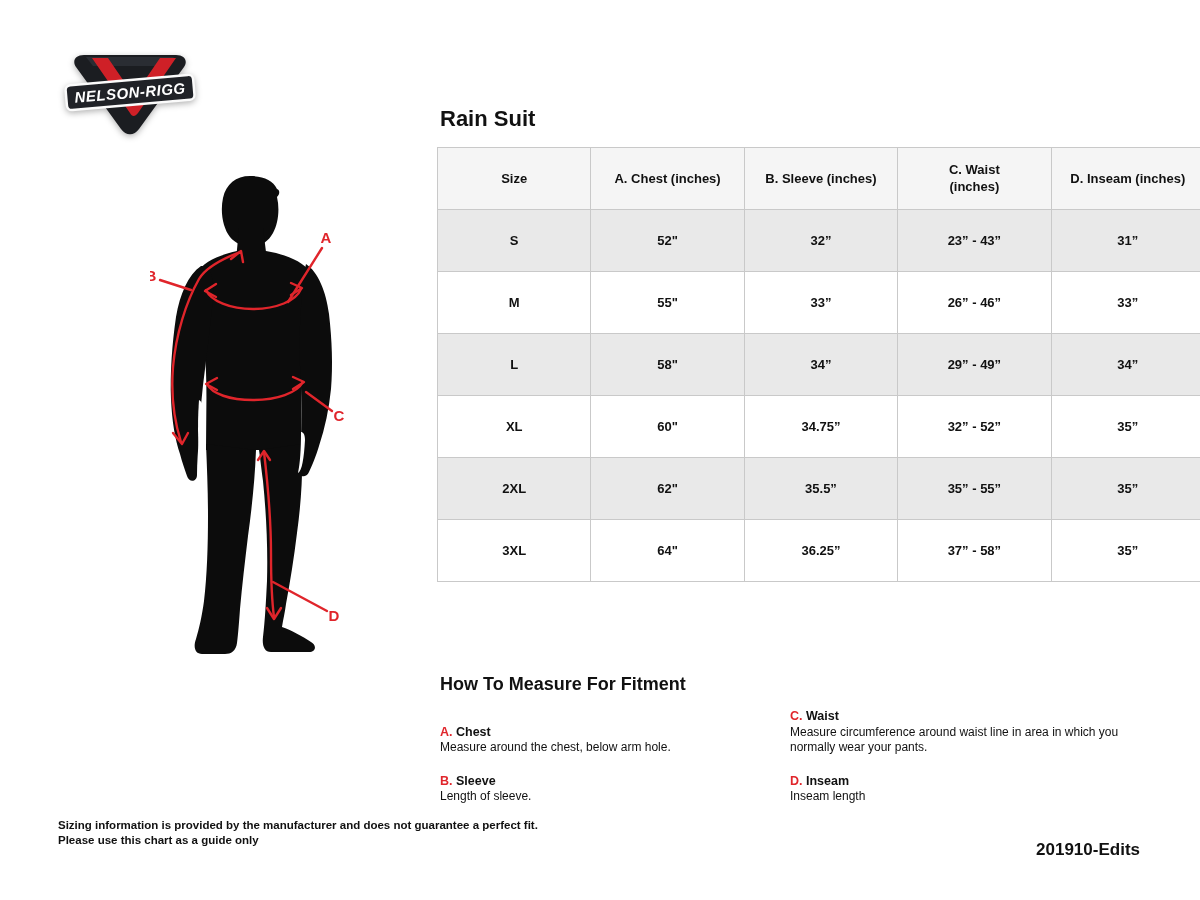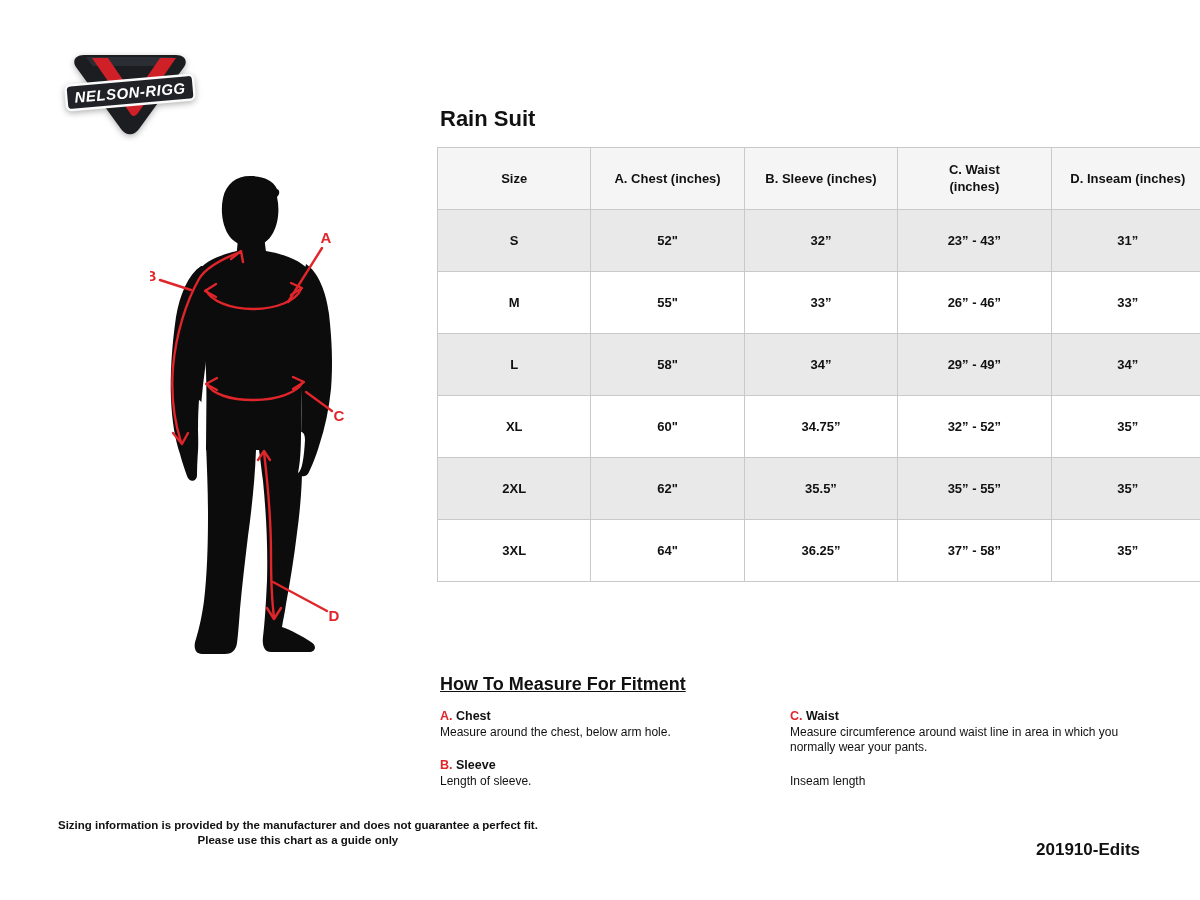--- a/index.html
+++ b/index.html
@@ -34,30 +34,30 @@
   .size-table th,.size-table td{border:1px solid var(--border);text-align:center;vertical-align:middle;
     font-size:13px;height:62px;padding:2px;}
   .size-table th{background:var(--header-bg);font-weight:bold;}
   .size-table tbody td{font-weight:600;}
   .size-table tbody tr:nth-child(odd){background:var(--alt-bg);}
   .size-table tbody tr:nth-child(even){background:#ffffff;}
   .waist-wrap{display:inline-block;width:70px;line-height:1.3;}
 
   
   .measure{position:absolute;left:440px;top:674px;width:700px;}
-  .measure-title{font-size:18px;font-weight:bold;margin-bottom:14px;text-decoration:underline;}
+  .measure-title{font-size:18px;font-weight:bold;margin-bottom:14px;}
   .measure-cols{display:flex;align-items:flex-end;}
   .measure-col{width:350px;}
   .measure-item{margin-bottom:18px;}
   .measure-item .head{font-size:12.5px;font-weight:bold;line-height:1.25;}
   .measure-item .key{color:var(--red);}
   .measure-item .desc{font-size:12px;line-height:1.3;max-width:330px;}
 
   
-  .disclaimer{position:absolute;left:58px;top:818px;font-size:11.5px;font-weight:bold;line-height:1.3;text-align:center;}
+  .disclaimer{position:absolute;left:58px;top:818px;font-size:11.5px;font-weight:bold;line-height:1.3;}
   .doc-ref{position:absolute;right:60px;top:840px;font-size:17px;font-weight:600;text-align:right;}
 </style>
 </head>
 <body>
 
 <div class="canvas">
 
   <div class="logo">
     <svg width="140" height="100" viewBox="0 0 140 100">
       <path d="M 24 10 L 116 10 C 125 10 128 16 124 22 L 79 84 C 74 91 66 91 61 84 L 16 22 C 12 16 15 10 24 10 Z" fill="#1b1d21"></path>
@@ -189,20 +189,24 @@
       </div>
       <div class="measure-col">
         <div class="measure-item">
           <div class="head">
             <span class="key">C.</span>
             <span>Waist</span>
           </div>
           <div class="desc">Measure circumference around waist line in area in which you normally wear your pants.</div>
         </div>
         <div class="measure-item">
+          <div class="head">
+            <span class="key">D.</span>
+            <span>Inseam</span>
+          </div>
           <div class="desc">Inseam length</div>
         </div>
       </div>
     </div>
   </div>
 
   <div class="disclaimer">
     <div>Sizing information is provided by the manufacturer and does not guarantee a perfect fit.</div>
     <div>Please use this chart as a guide only</div>
   </div>

